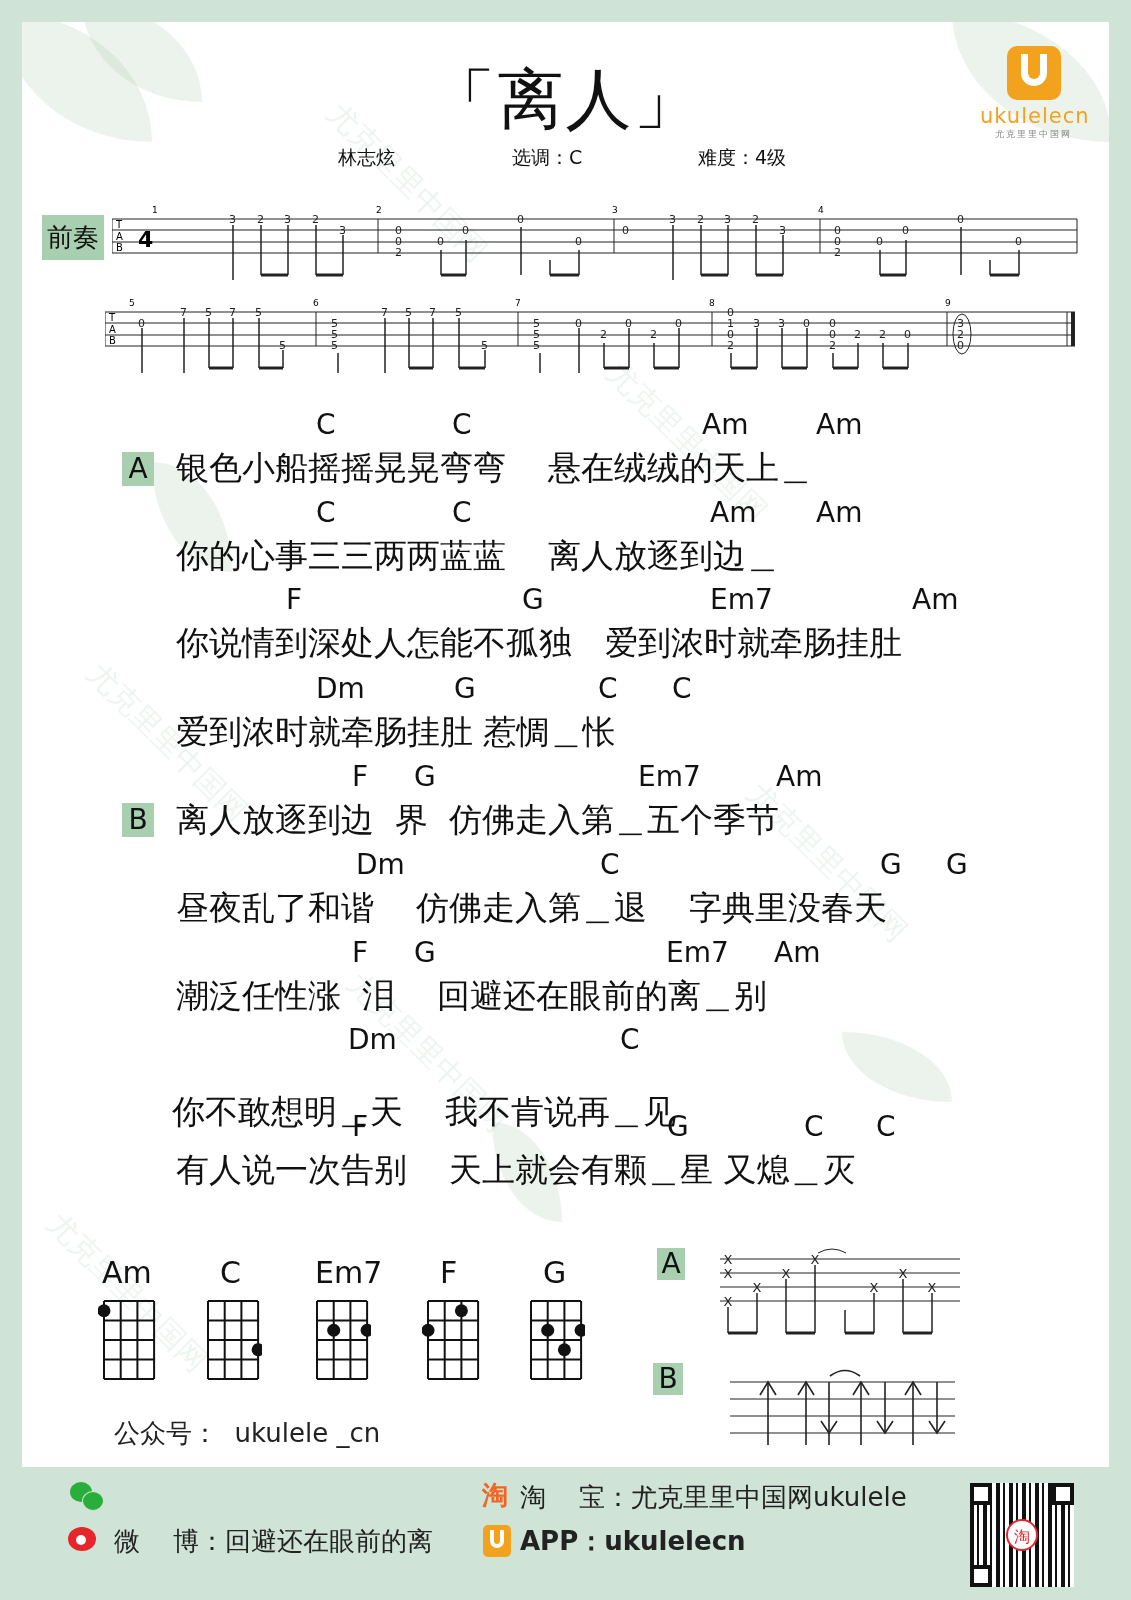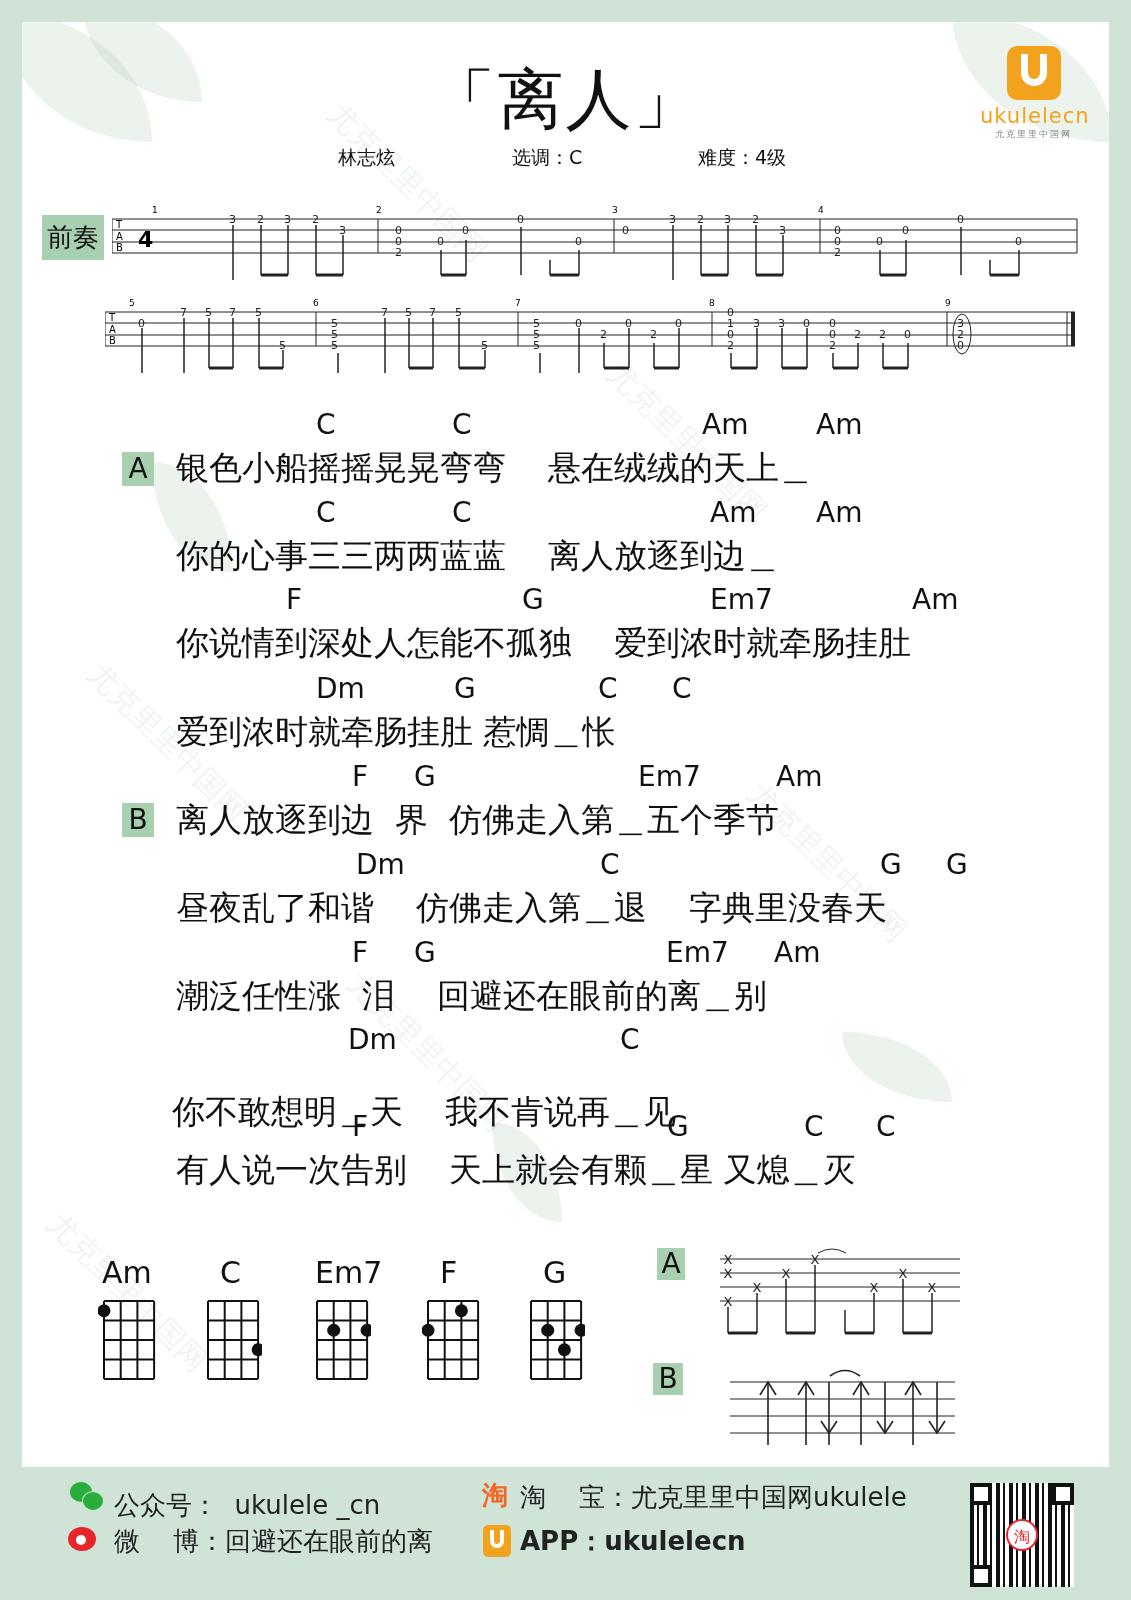--- a/index.html
+++ b/index.html
@@ -246,21 +246,21 @@
     <div class="lyric" style="left: 176px; top: 446px;">银色小船摇摇晃晃弯弯    悬在绒绒的天上＿</div>
     <div class="chord" style="left: 316px; top: 496px;">C</div>
     <div class="chord" style="left: 452px; top: 496px;">C</div>
     <div class="chord" style="left: 710px; top: 496px;">Am</div>
     <div class="chord" style="left: 816px; top: 496px;">Am</div>
     <div class="lyric" style="left: 176px; top: 534px;">你的心事三三两两蓝蓝    离人放逐到边＿</div>
     <div class="chord" style="left: 286px; top: 583px;">F</div>
     <div class="chord" style="left: 522px; top: 583px;">G</div>
     <div class="chord" style="left: 710px; top: 583px;">Em7</div>
     <div class="chord" style="left: 912px; top: 583px;">Am</div>
-    <div class="lyric" style="left: 176px; top: 621px;">你说情到深处人怎能不孤独    爱到浓时就牵肠挂肚</div>
+    <div class="lyric" style="left: 176px; top: 621px; font-family: Liberation Serif, serif;">你说情到深处人怎能不孤独    爱到浓时就牵肠挂肚</div>
     <div class="chord" style="left: 316px; top: 672px;">Dm</div>
     <div class="chord" style="left: 454px; top: 672px;">G</div>
     <div class="chord" style="left: 598px; top: 672px;">C</div>
     <div class="chord" style="left: 672px; top: 672px;">C</div>
     <div class="lyric" style="left: 176px; top: 710px;">爱到浓时就牵肠挂肚 惹惆＿怅</div>
     <div class="chord" style="left: 352px; top: 760px;">F</div>
     <div class="chord" style="left: 414px; top: 760px;">G</div>
     <div class="chord" style="left: 638px; top: 760px;">Em7</div>
     <div class="chord" style="left: 776px; top: 760px;">Am</div>
     <div class="lyric" style="left: 176px; top: 798px; text-align: right;">离人放逐到边  界  仿佛走入第＿五个季节</div>
@@ -417,21 +417,21 @@
     <path d="M100 11 Q 115 0 130 11"></path>
     <line x1="99" y1="68" x2="99" y2="80"></line>
       <line x1="99" y1="80" x2="76" y2="80" stroke-width="0"></line>
   </g>
 </svg>
 
 <div style="position:absolute;left:70px;top:1482px;width:36px;height:30px;">
   <div style="position:absolute;left:0;top:0;width:22px;height:20px;border-radius:50%;background:#2aae3b;"></div>
   <div style="position:absolute;left:12px;top:9px;width:20px;height:18px;border-radius:50%;background:#2aae3b;border:1px solid #cfe3d6;"></div>
 </div>
-<div class="footer-item" style="left:114px;top:1488px;text-align:center;">公众号：  ukulele _cn</div>
+<div class="footer-item" style="left:114px;top:1416px;text-align:center;">公众号：  ukulele _cn</div>
 <div style="position:absolute;left:68px;top:1527px;width:28px;height:24px;border-radius:50%;background:#e6262b;">
   <div style="position:absolute;left:8px;top:8px;width:10px;height:10px;border-radius:50%;background:#fff;"></div>
 </div>
 <div class="footer-item" style="left:114px;top:1524px;">微    博：回避还在眼前的离</div>
 <div style="position:absolute;left:482px;top:1480px;width:30px;height:30px;color:#f26522;font-size:26px;font-weight:bold;line-height:30px;">淘</div>
 <div class="footer-item" style="left:520px;top:1480px;">淘    宝：尤克里里中国网ukulele</div>
 <div style="position:absolute;left:483px;top:1525px;width:28px;height:32px;background:#f2a21c;border-radius:5px;">
   <div style="position:absolute;left:7px;top:5px;width:14px;height:18px;border:4px solid #fff;border-top:none;border-radius:0 0 9px 9px;box-sizing:border-box;"></div>
 </div>
 <div class="footer-item" style="left:520px;top:1524px;font-weight:bold;">APP：ukulelecn</div>

